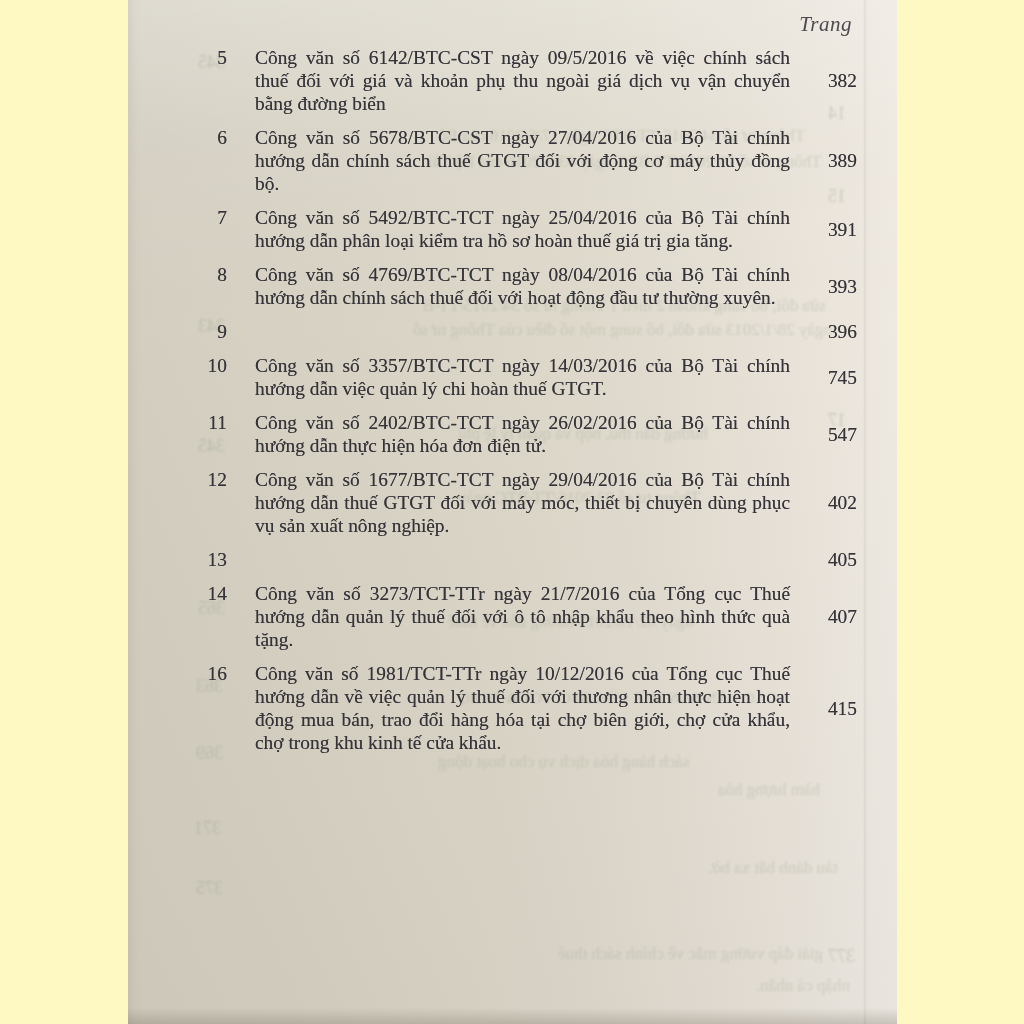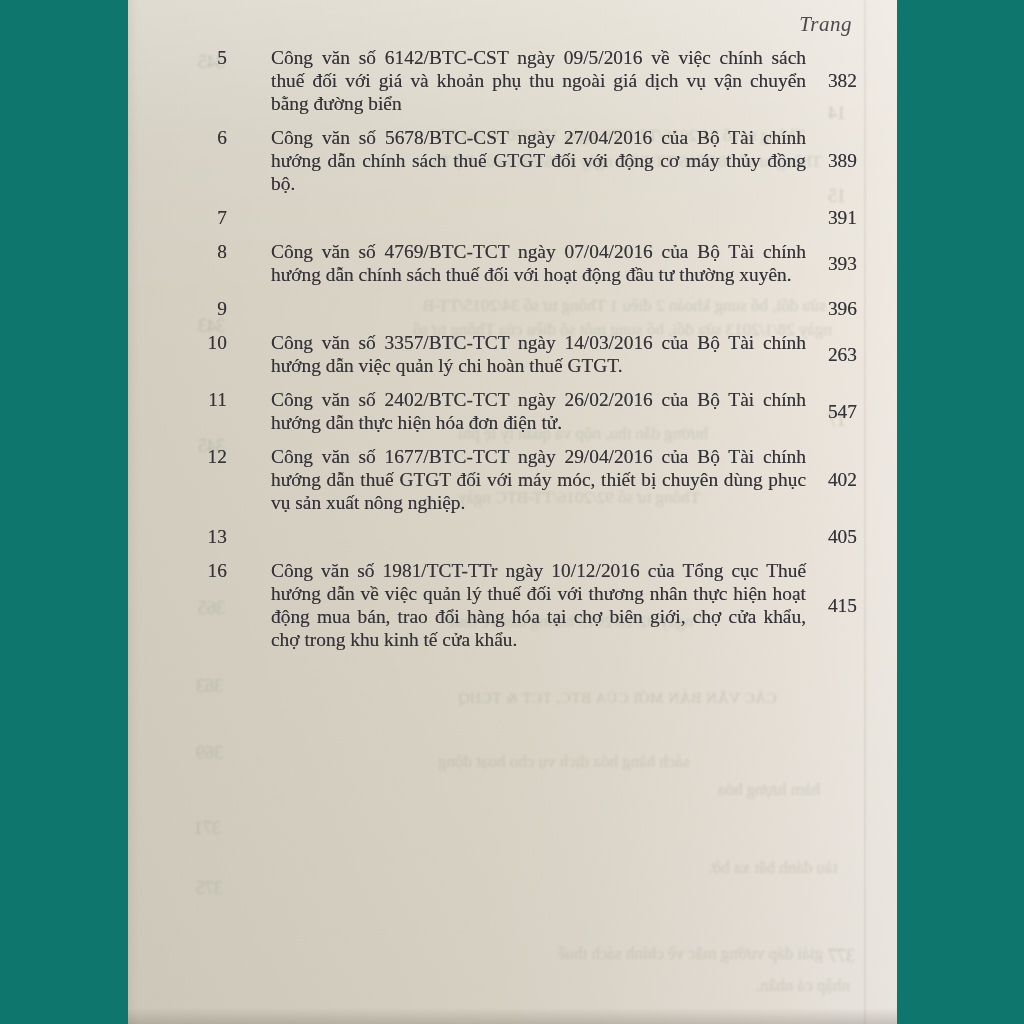--- a/index.html
+++ b/index.html
@@ -2,21 +2,21 @@
 <html><head>
 <meta charset="utf-8">
 <style>
   html,body{margin:0;padding:0;}
   body{
     width:1024px;height:1024px;
     background:#ffffff;
     overflow:hidden;
     font-family:"Liberation Serif","DejaVu Serif",serif;
   }
-  .photo{position:relative;width:1024px;height:1024px;background:#0f766e;}
+  .photo{position:relative;width:1024px;height:1024px;background:#fef9c3;}
   
   .page{
     position:absolute;left:128px;top:0;width:769px;height:1024px;
     background:
       linear-gradient(to bottom, rgba(255,255,255,.28) 0%, rgba(255,255,255,.08) 14%, rgba(255,255,255,0) 30%, rgba(60,55,42,.04) 78%, rgba(60,55,42,.06) 100%),
       linear-gradient(97deg, #d2cdbf 0%, #d8d3c5 30%, #ddd8ca 52%, #e4deD3 70%, #ebe5dc 84%, #f0ebe4 94%, #f3efe9 100%);
   }
   .page-crease{
     position:absolute;top:0;right:30px;width:4px;height:100%;
     background:linear-gradient(to right, rgba(0,0,0,0), rgba(110,100,85,.10), rgba(0,0,0,0));
@@ -43,21 +43,20 @@
   .row{
     display:flex;align-items:flex-start;
     margin-bottom:11px;
     font-size:19.4px;line-height:23px;color:#343339;
     text-shadow:0 0 .6px rgba(40,38,44,.55);
   }
   .num{flex:0 0 72px;text-align:right;margin-right:28px;}
   .entry-text{
     flex:0 0 535px;width:535px;
     text-align:justify;
-    margin-left:16px;
   }
   .pageno{
     margin-left:auto;align-self:center;
     text-align:right;white-space:nowrap;
   }
   
   .ghost{
     position:absolute;
     transform:scaleX(-1);
     color:#96a089;
@@ -114,57 +113,63 @@
         </div>
 
         <div class="row">
           <div class="num">6</div>
           <div class="entry-text">Công văn số 5678/BTC-CST ngày 27/04/2016 của Bộ Tài chính hướng dẫn chính sách thuế GTGT đối với động cơ máy thủy đồng bộ.</div>
           <div class="pageno">389</div>
         </div>
 
         <div class="row">
           <div class="num">7</div>
+          <div class="entry-text">Công văn số 5492/BTC-TCT ngày 25/04/2016 của Bộ Tài chính hướng dẫn phân loại kiểm tra hồ sơ hoàn thuế giá trị gia tăng.</div>
           <div class="pageno">391</div>
         </div>
 
         <div class="row">
           <div class="num">8</div>
-          <div class="entry-text">Công văn số 4769/BTC-TCT ngày 07/04/2016 của Bộ Tài chính hướng dẫn chính sách thuế đối với hoạt động đầu tư thường xuyên.</div>
+          <div class="entry-text">Công văn số 4769/BTC-TCT ngày 08/04/2016 của Bộ Tài chính hướng dẫn chính sách thuế đối với hoạt động đầu tư thường xuyên.</div>
           <div class="pageno">393</div>
         </div>
 
         <div class="row">
           <div class="num">9</div>
           <div class="pageno">396</div>
         </div>
 
         <div class="row">
           <div class="num">10</div>
           <div class="entry-text">Công văn số 3357/BTC-TCT ngày 14/03/2016 của Bộ Tài chính hướng dẫn việc quản lý chi hoàn thuế GTGT.</div>
-          <div class="pageno">263</div>
+          <div class="pageno">745</div>
         </div>
 
         <div class="row">
           <div class="num">11</div>
           <div class="entry-text">Công văn số 2402/BTC-TCT ngày 26/02/2016 của Bộ Tài chính hướng dẫn thực hiện hóa đơn điện tử.</div>
           <div class="pageno">547</div>
         </div>
 
         <div class="row">
           <div class="num">12</div>
           <div class="entry-text">Công văn số 1677/BTC-TCT ngày 29/04/2016 của Bộ Tài chính hướng dẫn thuế GTGT đối với máy móc, thiết bị chuyên dùng phục vụ sản xuất nông nghiệp.</div>
           <div class="pageno">402</div>
         </div>
 
         <div class="row">
           <div class="num">13</div>
           <div class="pageno">405</div>
         </div>
 
+        <div class="row">
+          <div class="num">14</div>
+          <div class="entry-text">Công văn số 3273/TCT-TTr ngày 21/7/2016 của Tổng cục Thuế hướng dẫn quản lý thuế đối với ô tô nhập khẩu theo hình thức quà tặng.</div>
+          <div class="pageno">407</div>
+        </div>
 
 
         <div class="row">
           <div class="num">16</div>
           <div class="entry-text">Công văn số 1981/TCT-TTr ngày 10/12/2016 của Tổng cục Thuế hướng dẫn về việc quản lý thuế đối với thương nhân thực hiện hoạt động mua bán, trao đổi hàng hóa tại chợ biên giới, chợ cửa khẩu, chợ trong khu kinh tế cửa khẩu.</div>
           <div class="pageno">415</div>
         </div>
 
       </div>
     </div>

